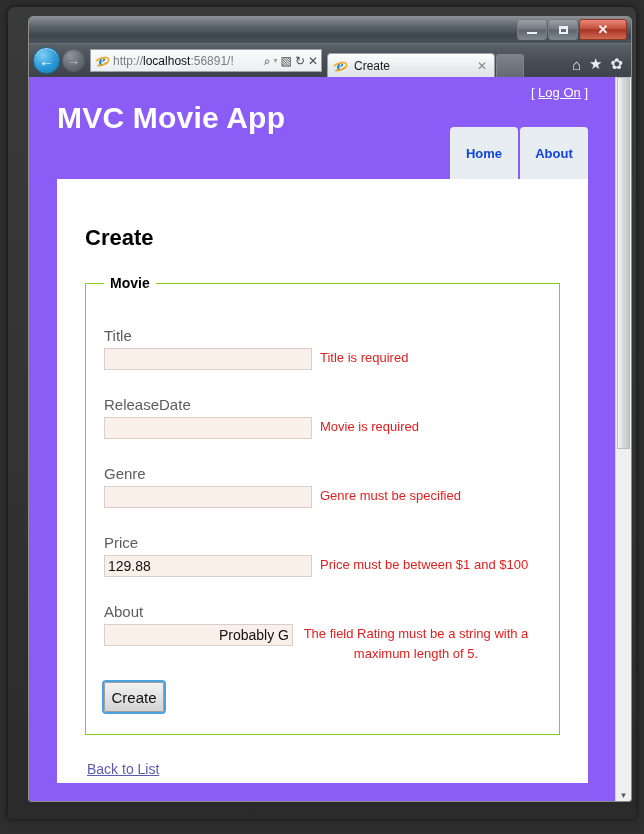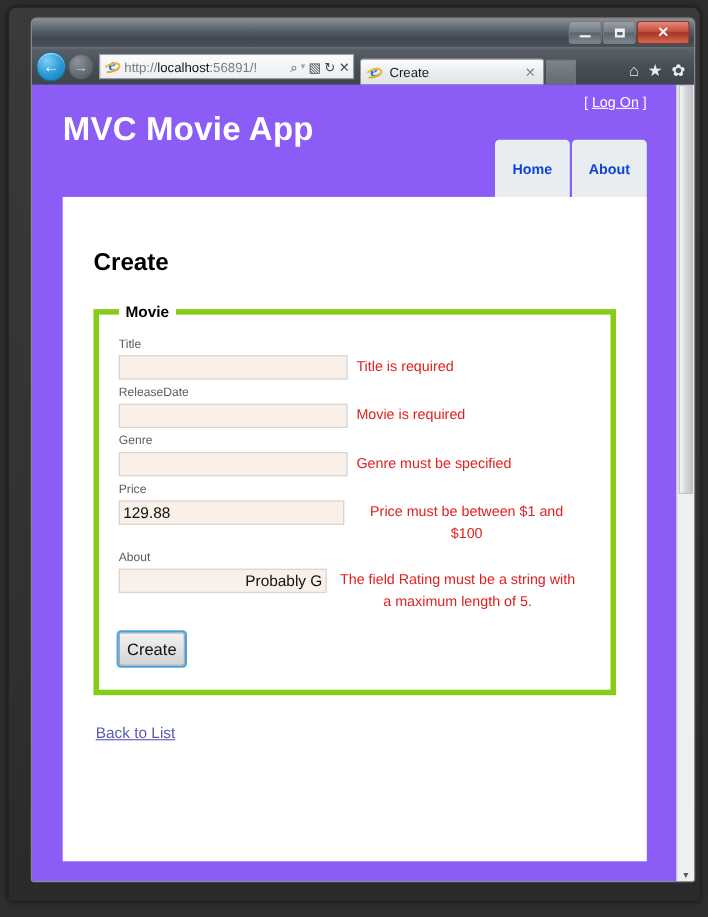--- a/index.html
+++ b/index.html
@@ -295,36 +295,36 @@
     box-sizing: border-box;
   }
   h2.page-title {
     margin: 20px 0 24px 0;
     font-size: 22px;
     font-weight: bold;
     color: #000;
     font-family: "Liberation Sans", sans-serif;
   }
   fieldset.movie {
-    border: 5px solid #84cc16;
+    border: 1px solid #84cc16;
     margin: 0;
     padding: 10px 28px 22px 14px;
     box-sizing: border-box;
   }
   fieldset.movie legend {
     font-weight: bold;
     font-size: 14px;
     color: #000;
     padding: 0 6px;
     margin-left: 4px;
   }
   .field-label {
-    font-size: 11px;
+    font-size: 15px;
     color: #5c5c5c;
-    margin: 6px 0 4px 4px;
+    margin: 26px 0 4px 4px;
   }
   .field-row {
     display: flex;
     align-items: flex-start;
     margin-left: 4px;
   }
   input.txt {
     width: 208px;
     height: 22px;
     background: #faf0ea;

